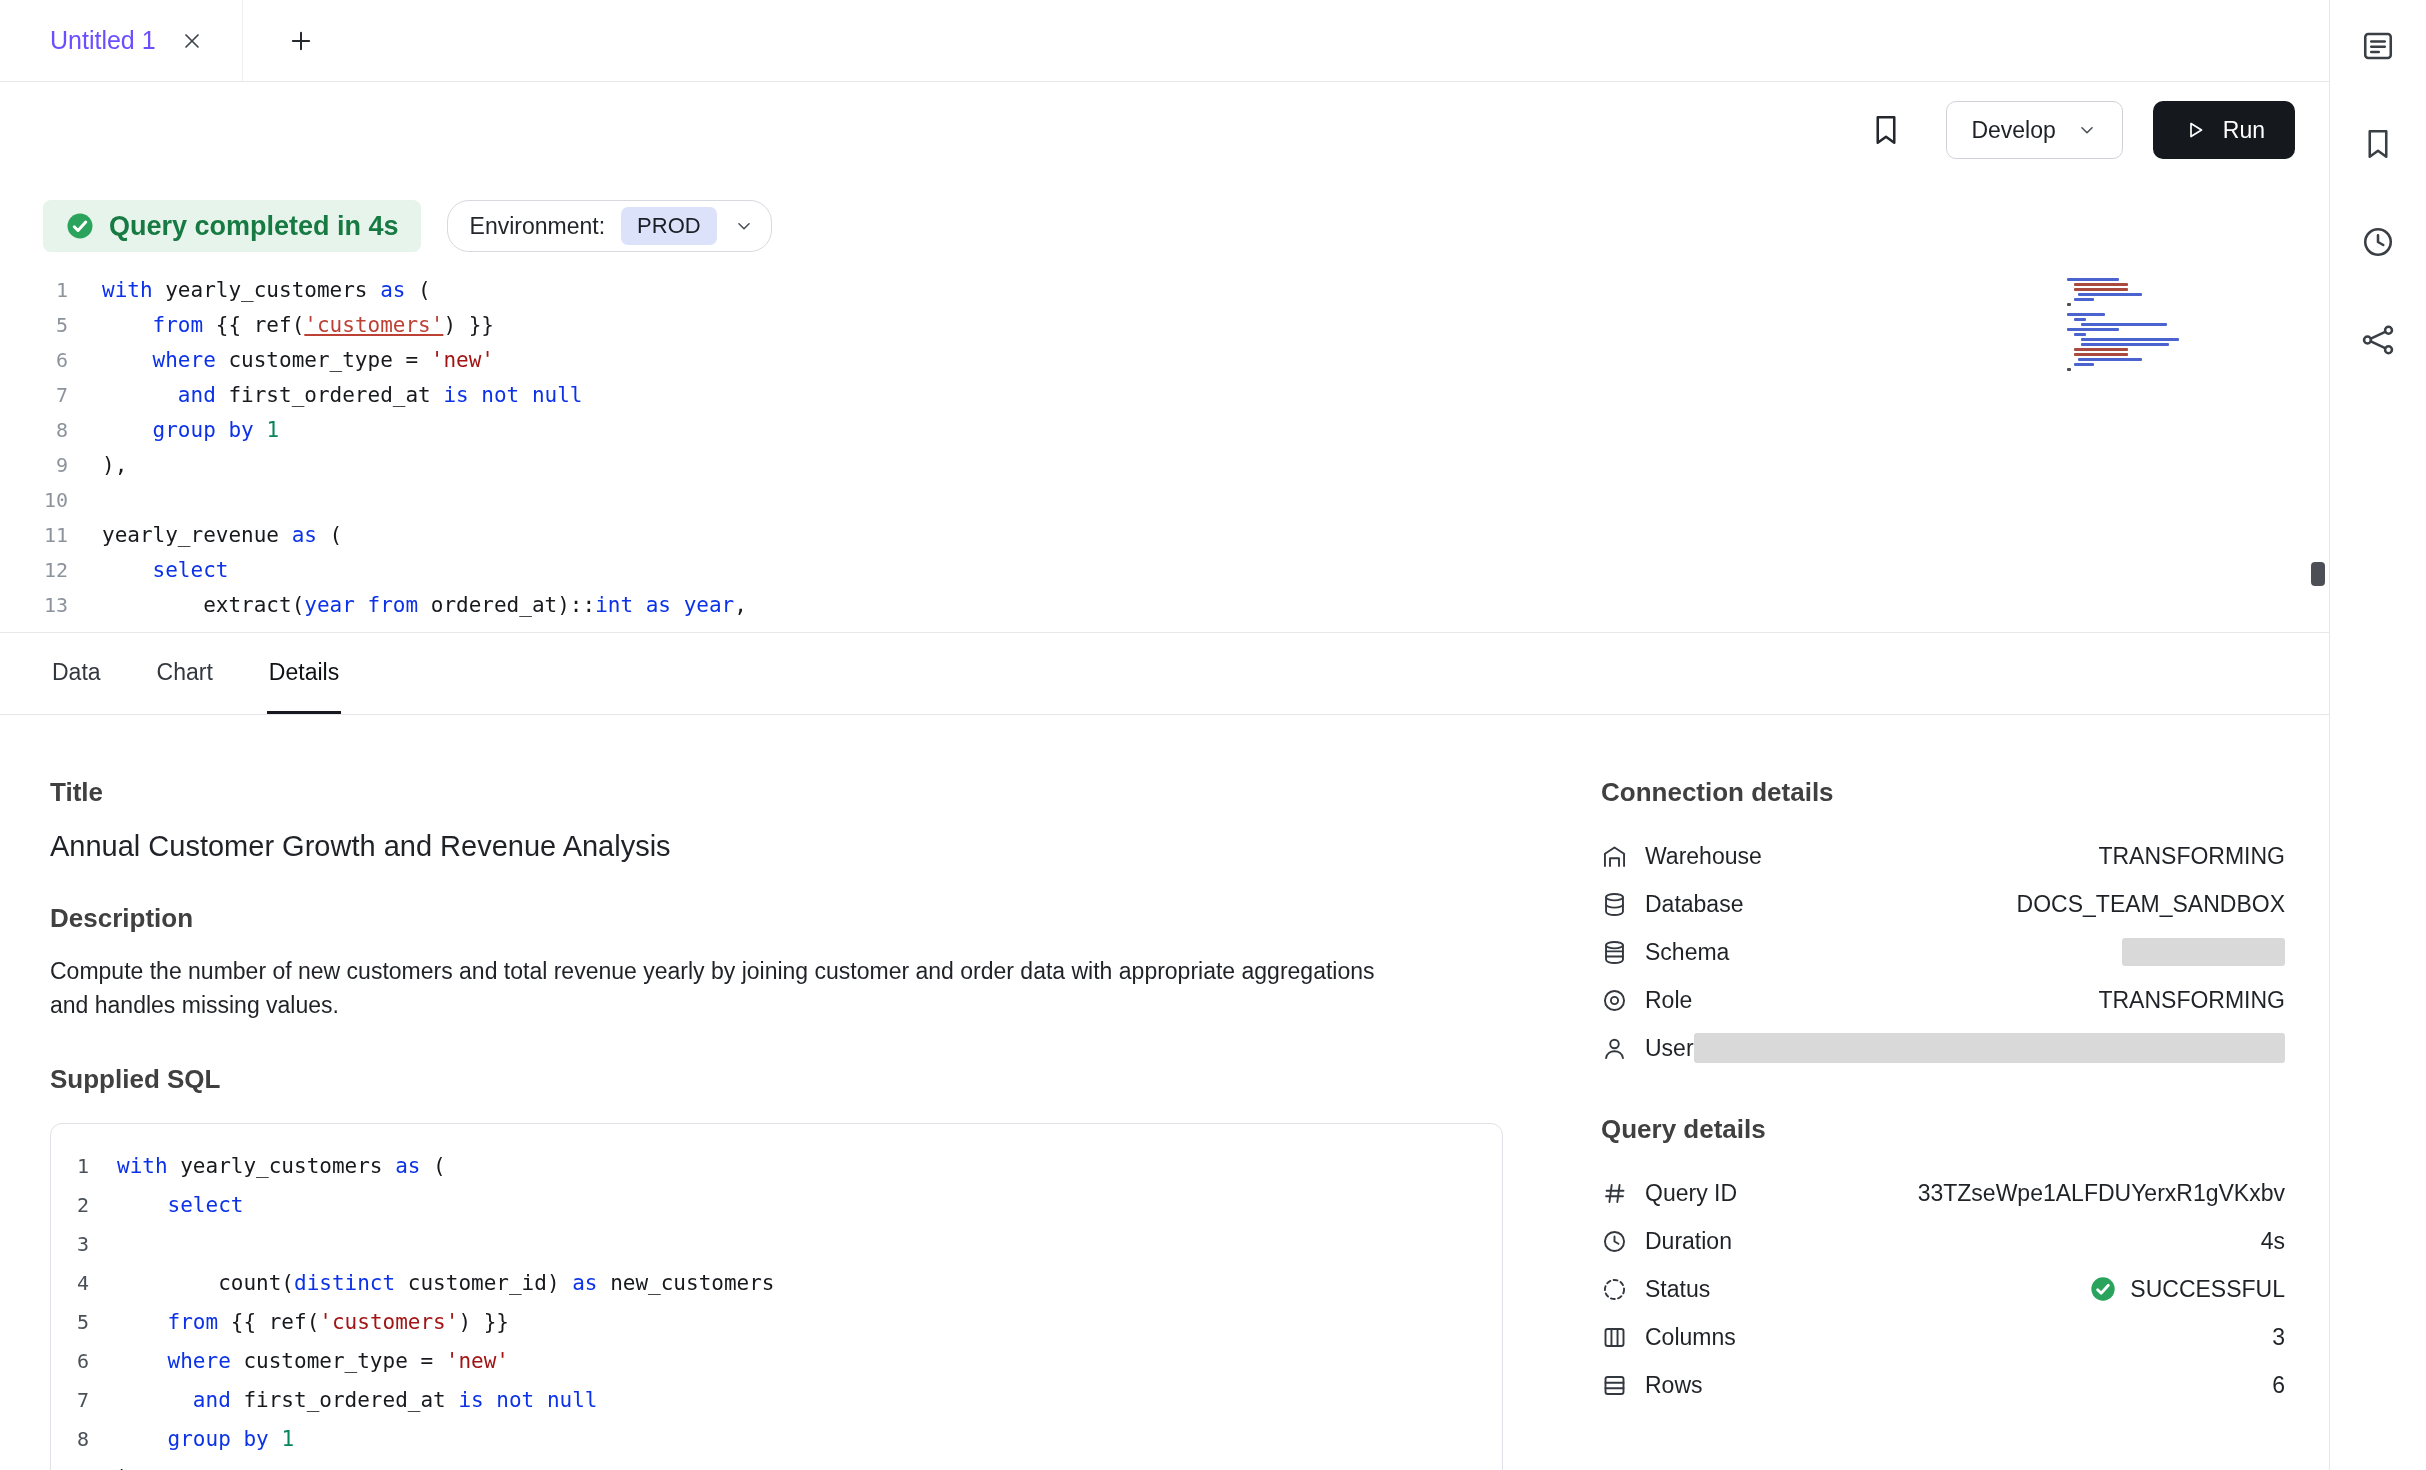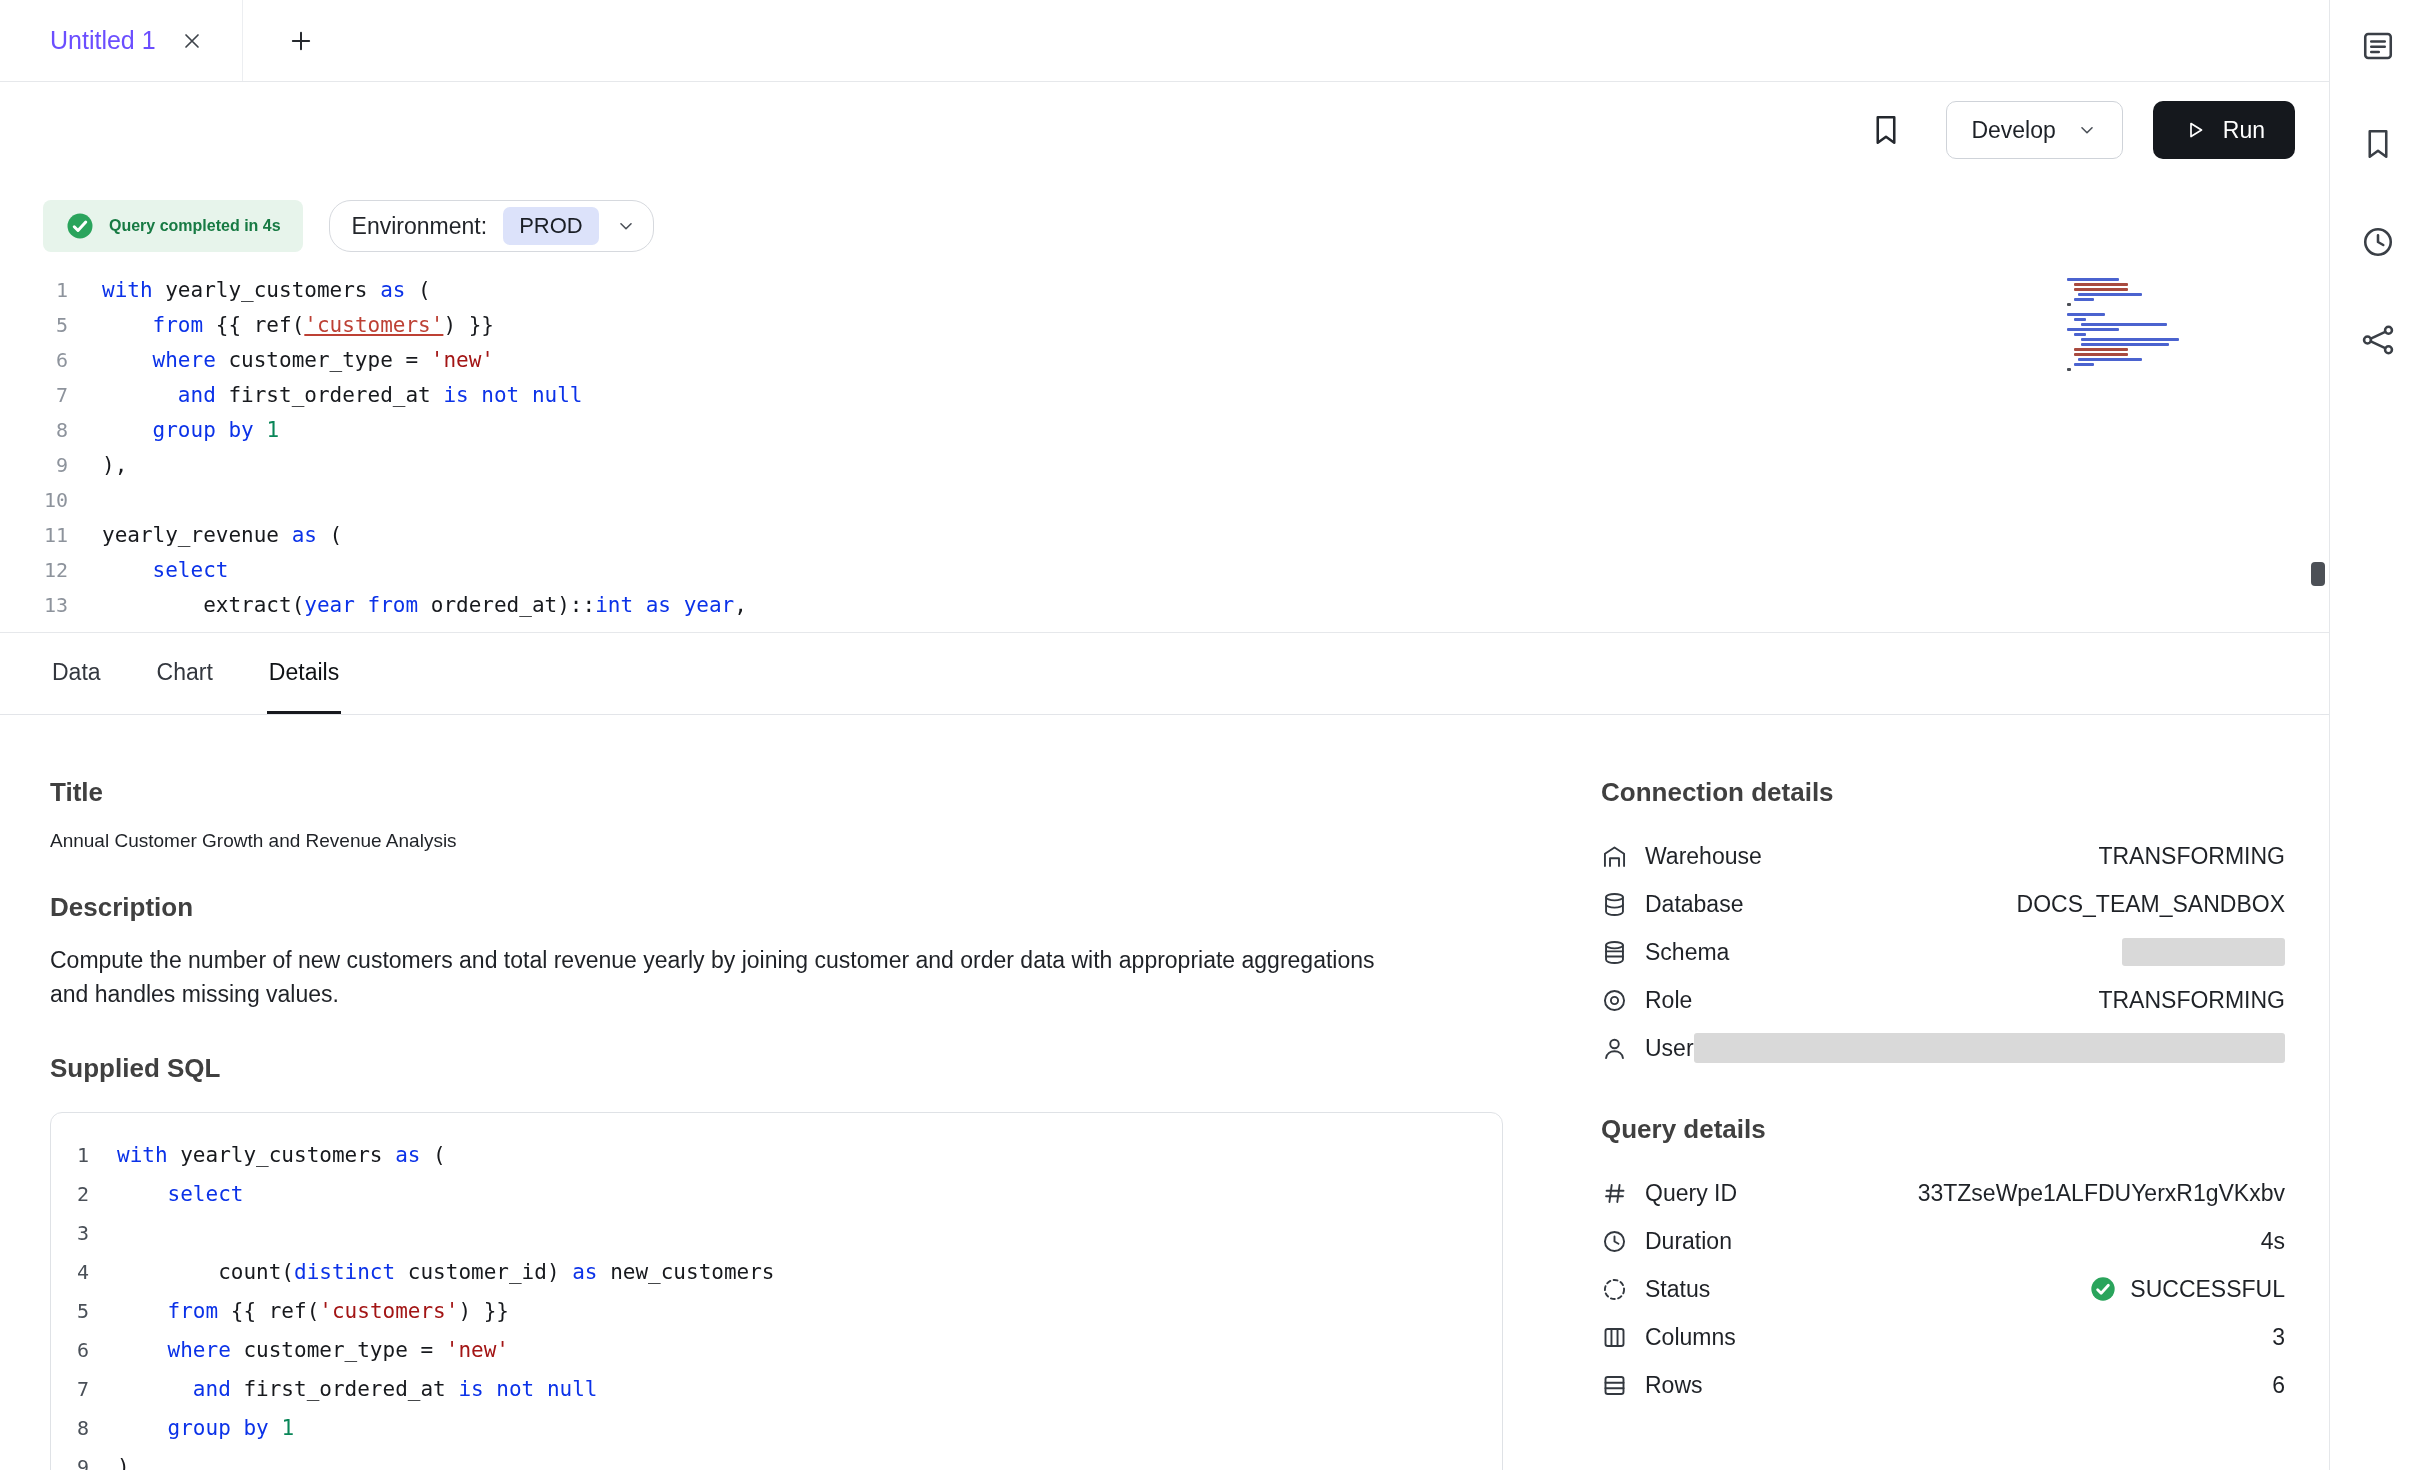--- a/index.html
+++ b/index.html
@@ -34,21 +34,21 @@
     font-size:23px;cursor:pointer}
   .btn-develop{border:1px solid #cfd3d9;background:#fff;color:#1d2127;padding:0 24px;
     gap:20px;margin-right:30px}
   .chev{width:22px;height:22px;color:#4a4f57}
   .btn-run{background:#15181d;color:#fff;padding:0 30px;gap:16px}
   .btn-run .icon{width:24px;height:24px}
 
   
   .statusbar{display:flex;align-items:center;gap:26px;padding:22px 0 0 43px;flex:0 0 auto}
   .pill{display:flex;align-items:center;gap:14px;background:#e7f4eb;border-radius:8px;
-    height:52px;padding:0 22px;font-size:16px;color:#177a43;font-weight:700}
+    height:52px;padding:0 22px;font-size:27px;color:#177a43;font-weight:700}
   .pill .icon{width:30px;height:30px}
   .env{display:flex;align-items:center;gap:16px;border:1px solid #d6d9de;border-radius:22px;
     height:52px;padding:0 16px 0 22px;font-size:23px;color:#23262b;cursor:pointer}
   .env-badge{background:#dce2fa;border-radius:7px;padding:6px 16px;font-size:22px;color:#1a1e25}
 
   
   .editor{position:relative;margin-top:14px;padding:6px 0 10px;border-bottom:1px solid #e6e8eb;flex:0 0 auto}
   .code-line{display:flex;height:35px;align-items:center}
   .code-line .gutter{width:102px;padding-right:34px;text-align:right;
     font:20px "DejaVu Sans Mono",monospace;color:#8d939c;flex:0 0 auto}
@@ -70,21 +70,21 @@
     border-bottom:3px solid transparent;padding:0 2px}
   .rtab.active{font-weight:400;color:#0f1215;border-bottom-color:#17191e}
 
   
   .details{display:flex;padding:0 50px;flex:1;min-height:0}
   .dleft{width:1453px;flex:0 0 auto}
   .dright{margin-left:98px;width:684px;flex:0 0 auto}
   h3.sec{font-size:26px;font-weight:700;color:#404040;margin-top:40px}
   h3.sec.first{margin-top:62px}
   h3.sec.mt42{margin-top:42px}
-  .tvalue{font-size:19px;color:#1f2227;margin-top:22px}
+  .tvalue{font-size:29px;color:#1f2227;margin-top:22px}
   .desc{font-size:23px;color:#1f2227;margin-top:20px;line-height:34px;max-width:1340px}
   .sqlblock{margin-top:28px;border:1px solid #dfe2e6;border-radius:12px;padding:22px 0 0;overflow:hidden}
   .sqlblock .code-line{height:39px}
   .sqlblock .gutter{width:66px;padding-right:28px;color:#4a5058}
 
   .rows{margin-top:24px}
   .drow{display:flex;align-items:center;height:48px}
   .drow .icon{width:27px;height:27px;color:#33383f;flex:0 0 auto}
   .drow .lbl{margin-left:17px;font-size:23px;color:#1f2227}
   .drow .val{margin-left:auto;font-size:23px;color:#1f2227;display:flex;align-items:center;gap:13px}

